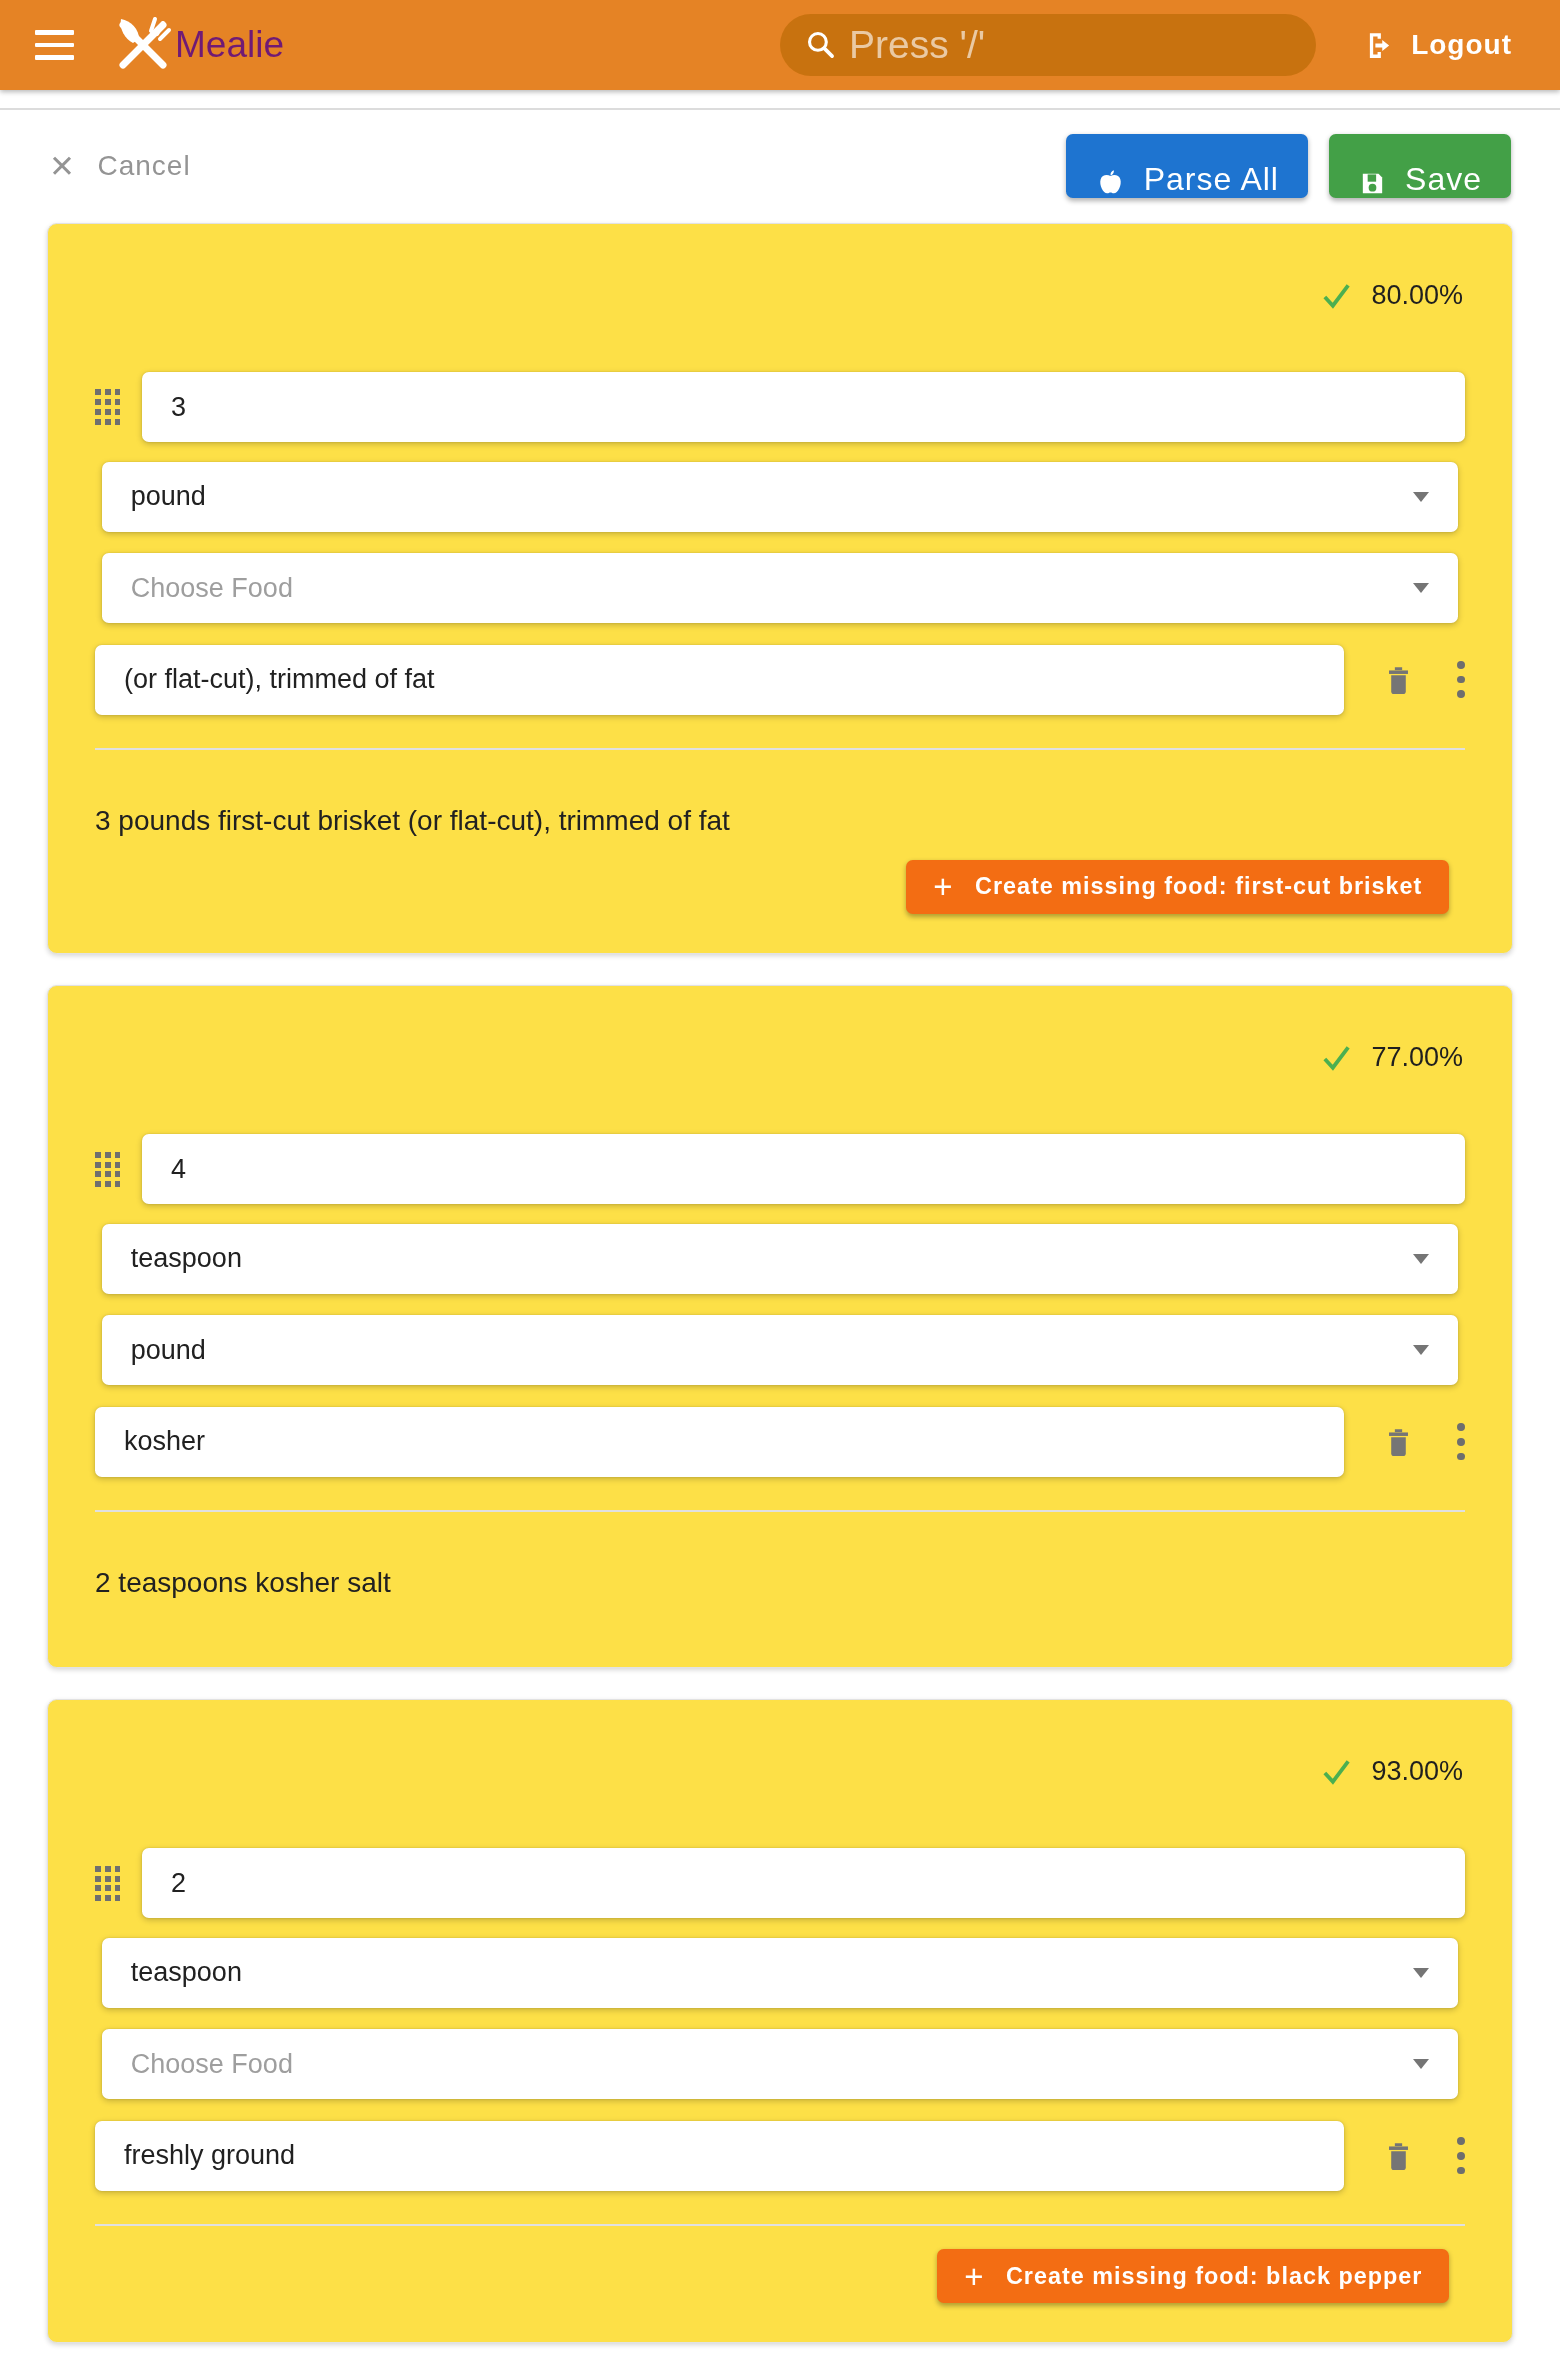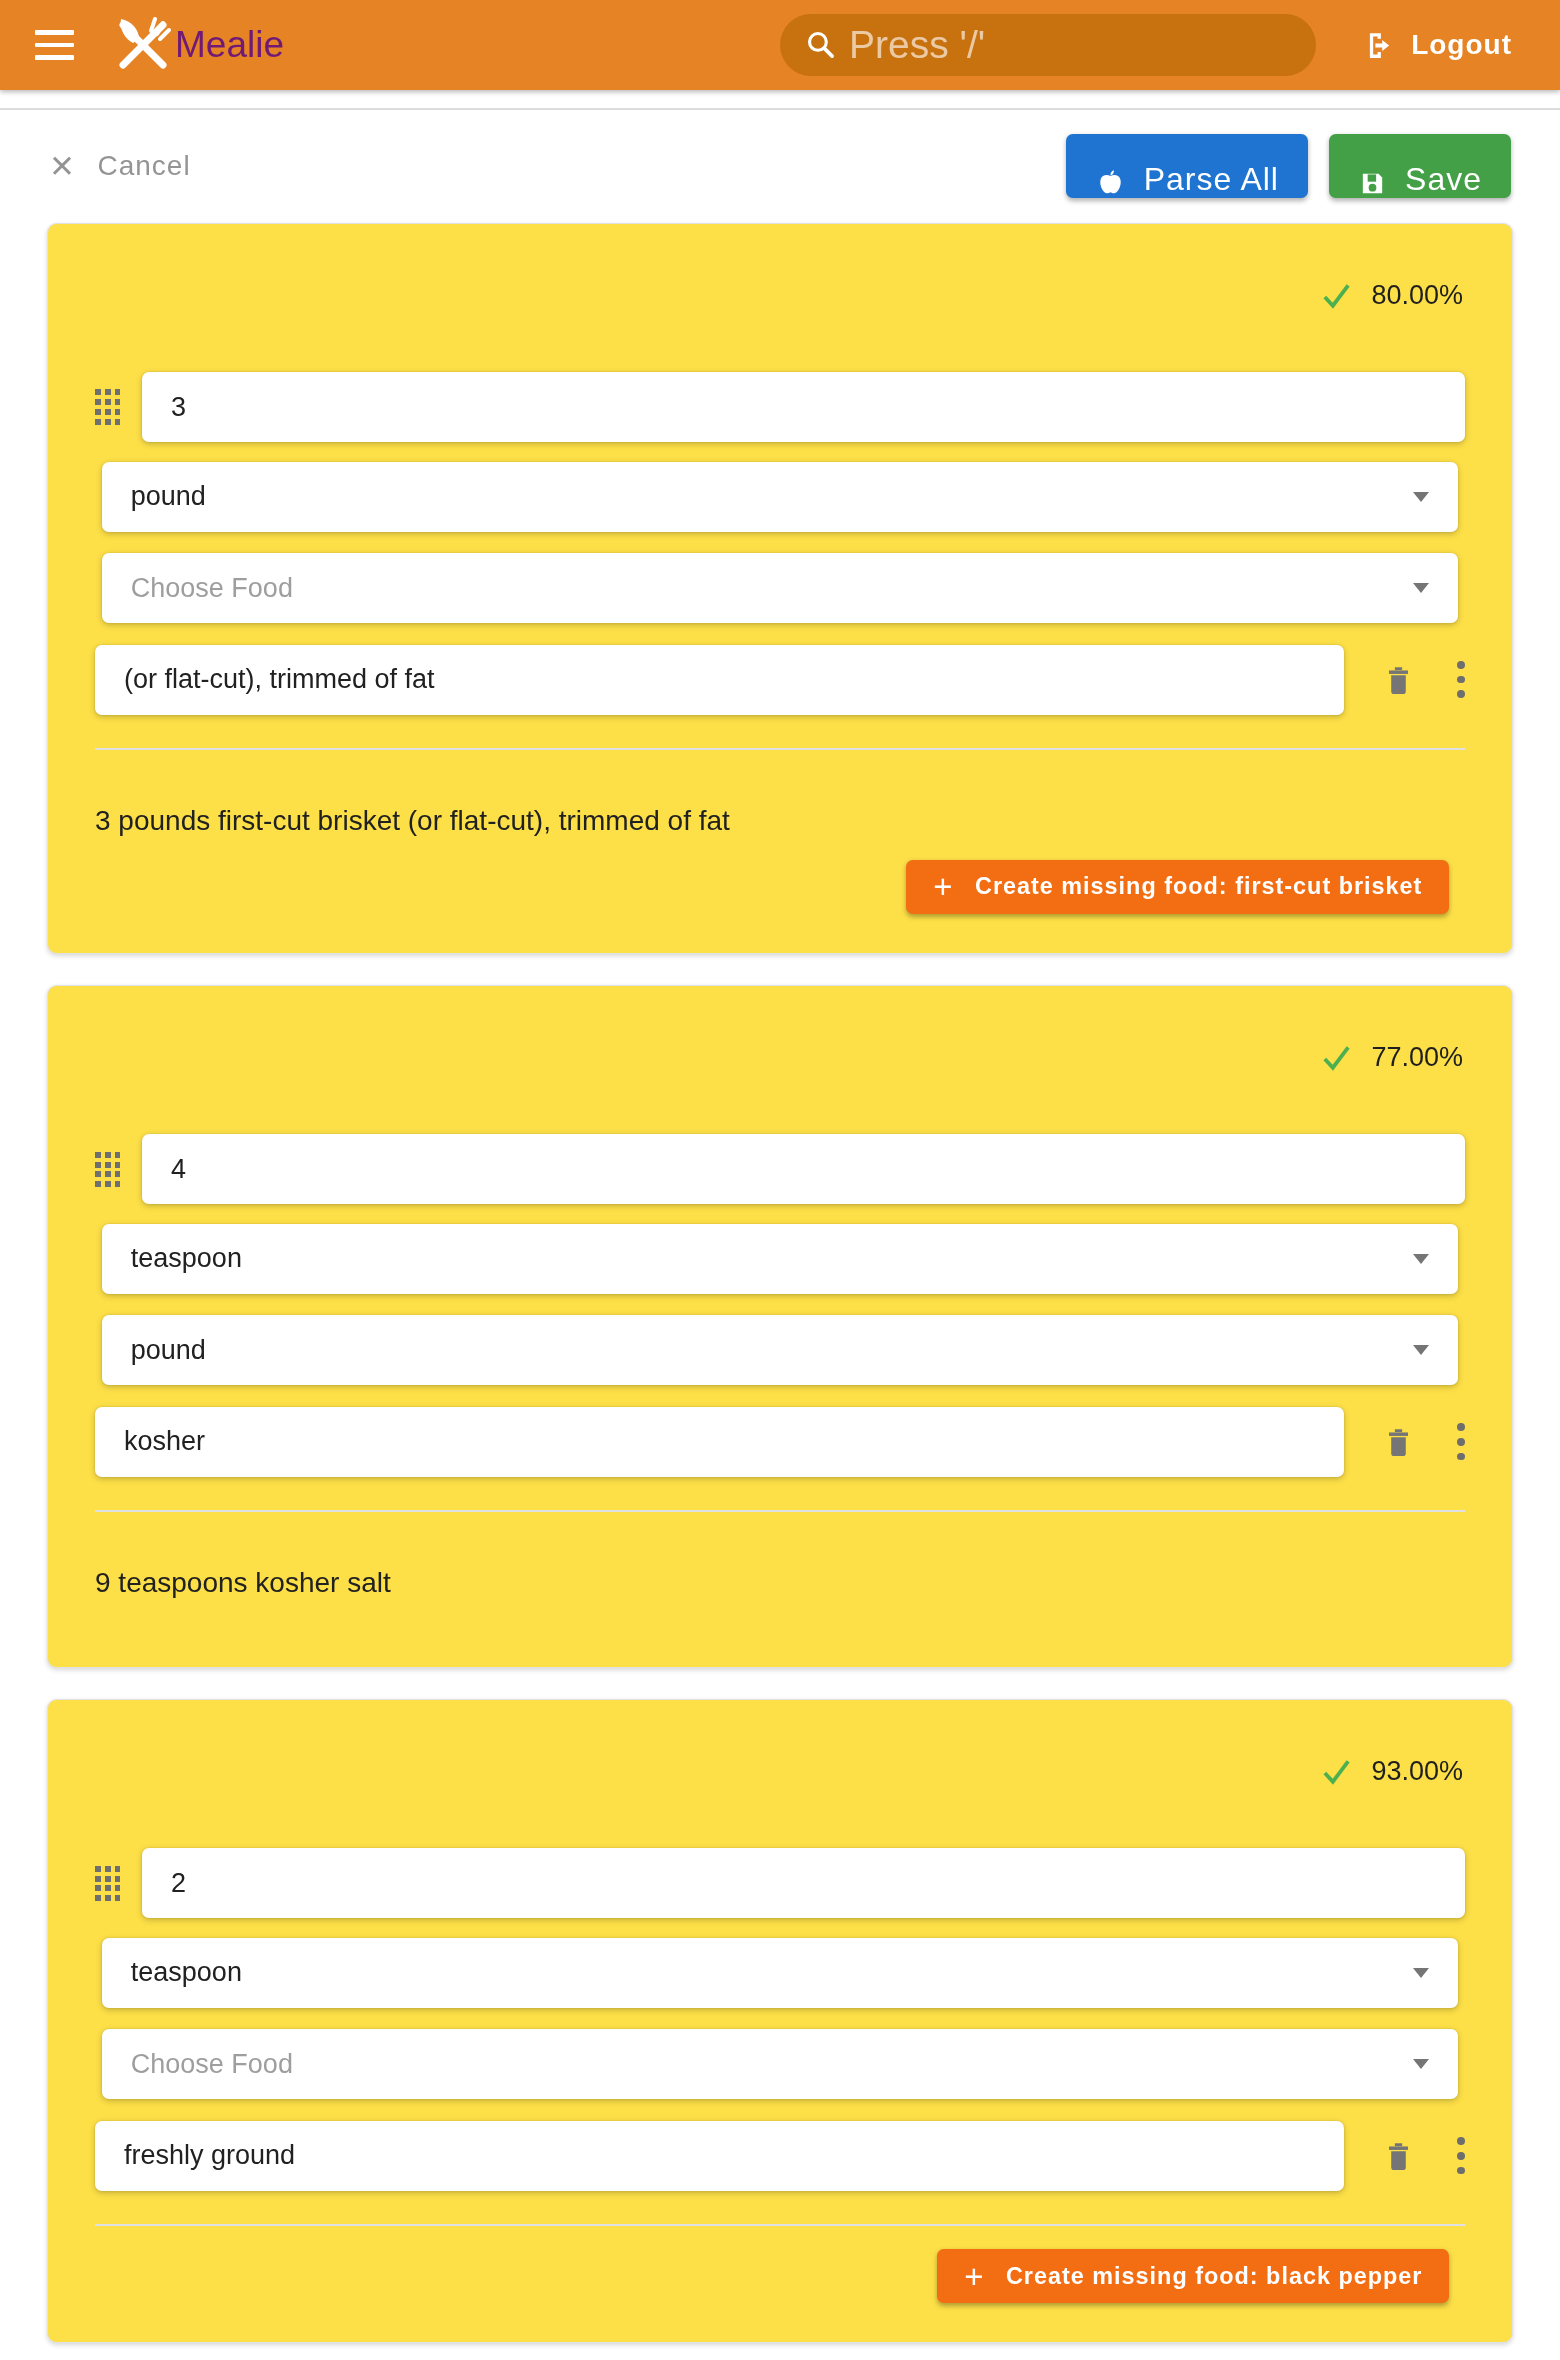--- a/index.html
+++ b/index.html
@@ -310,21 +310,21 @@
       </button>
       <button class="icon-btn kebab-btn">
         <span class="kebab">
             <i></i>
             <i></i>
             <i></i>
           </span>
       </button>
     </div>
     <div class="divider"></div>
-    <div class="original-text">9 teaspoons kosher salt</div>
+    <div class="original-text">2 teaspoons kosher salt</div>
   </section>
 
   <section class="card">
     <div class="confidence-row">
       <svg class="check-svg" viewBox="0 0 24 24">
         <polyline points="4,13 9.5,19 20,5" fill="none" stroke="#4CAF50" stroke-width="2.6"></polyline>
       </svg>
       <span>93.00%</span>
     </div>
     <div class="qty-row">

